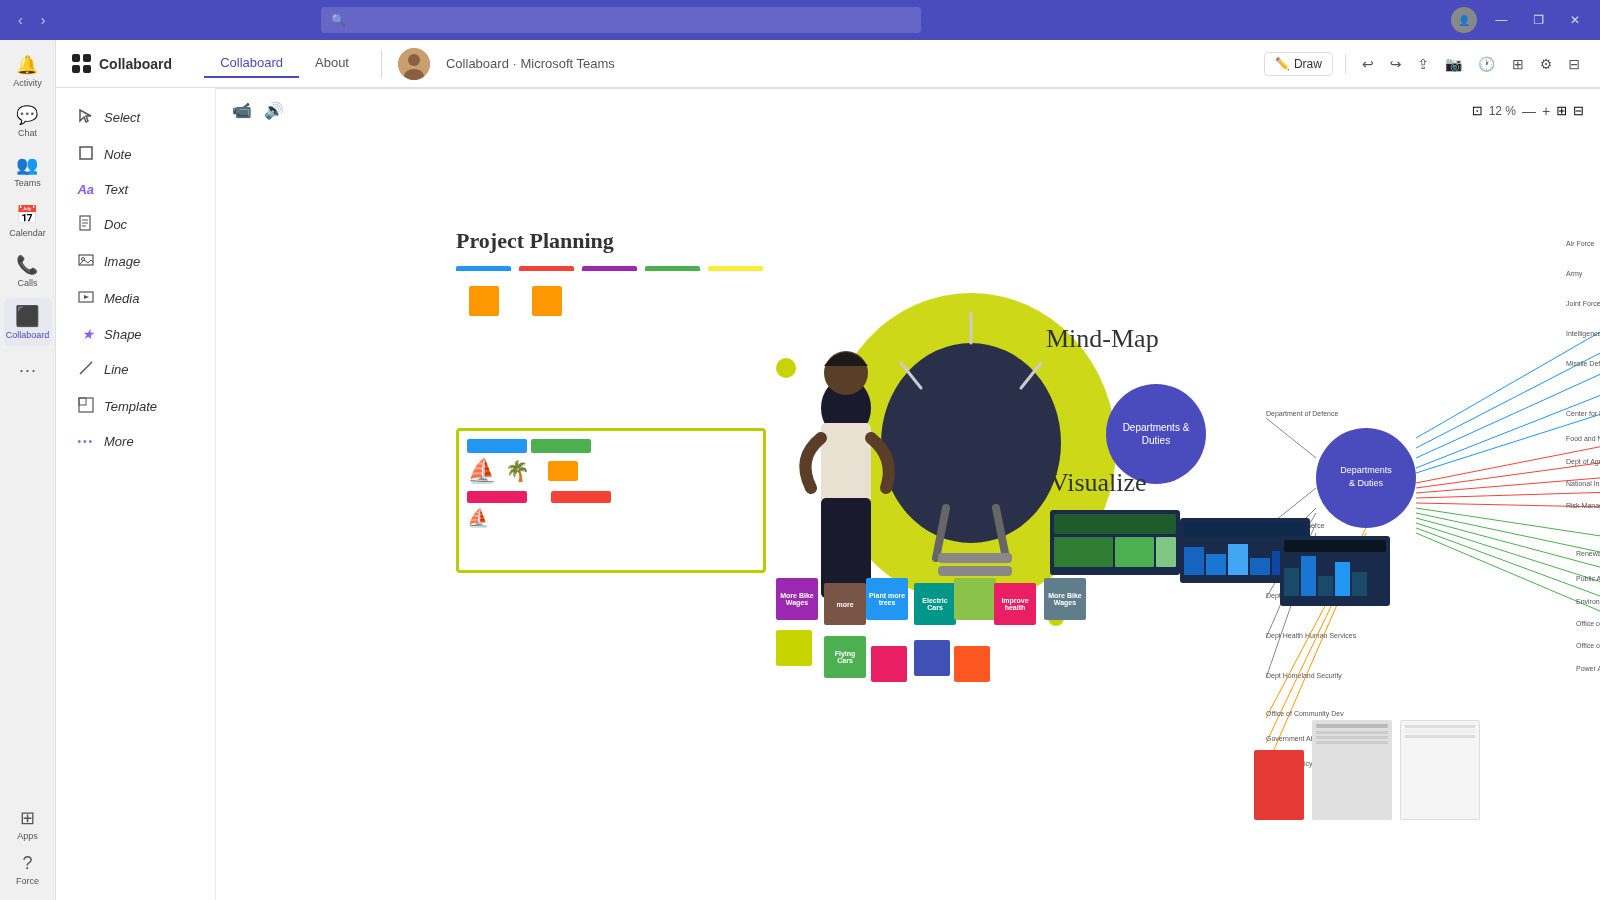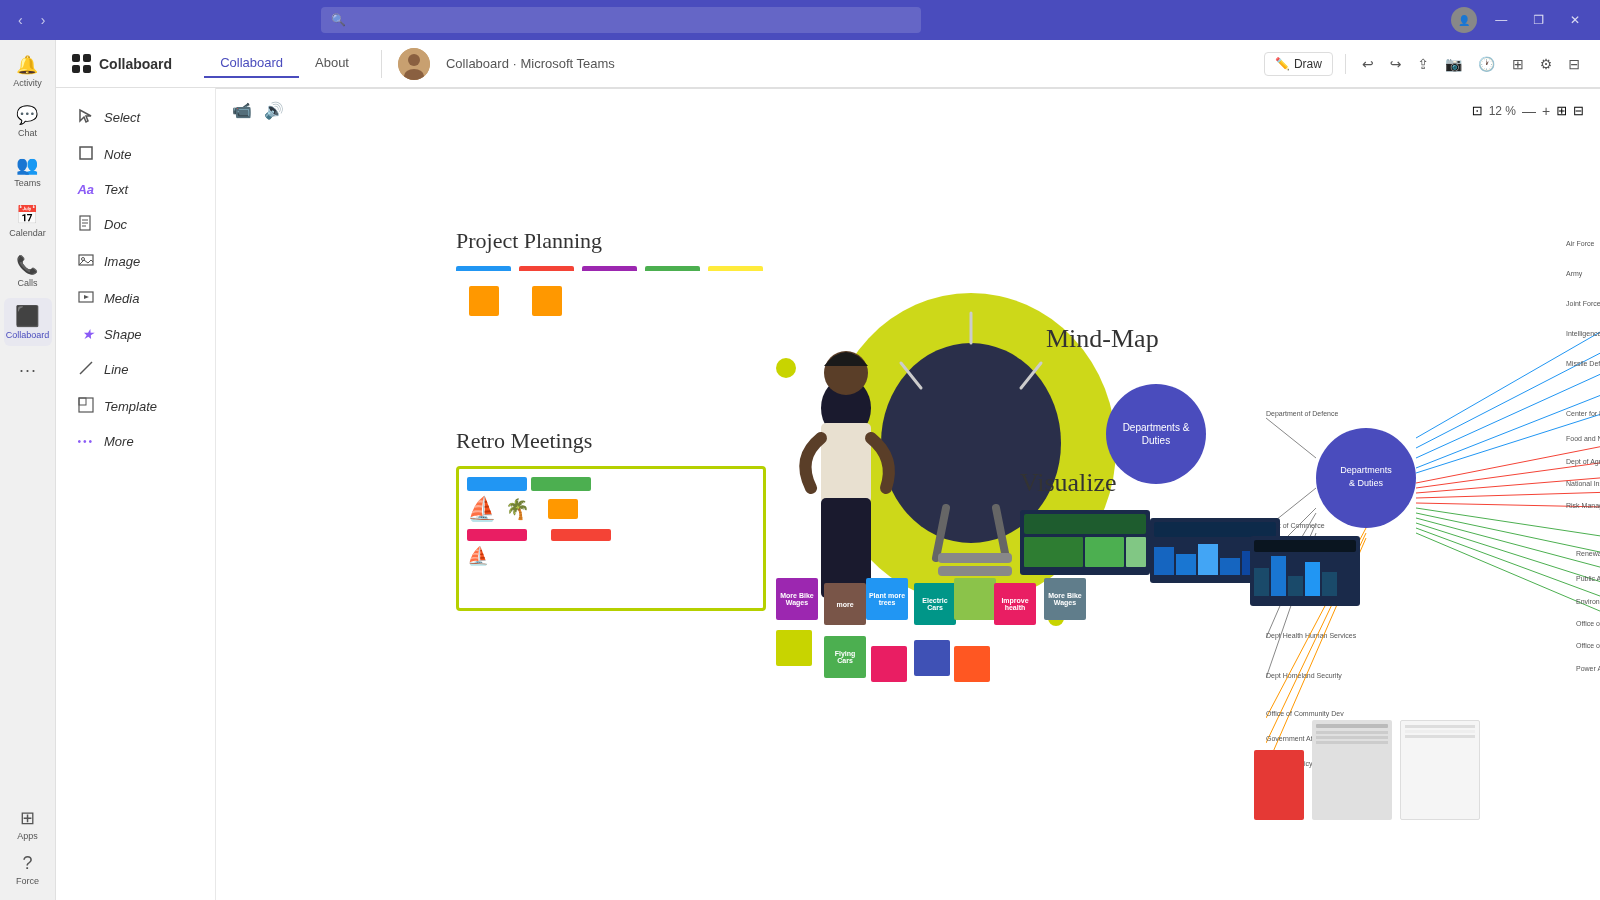--- a/index.html
+++ b/index.html
@@ -138,21 +138,21 @@
     }
 
     
     .project-planning-section {
       position: absolute;
       top: 140px;
       left: 240px;
     }
     .section-title {
       font-size: 22px;
-      font-weight: 400;
+      font-weight: 700;
       color: #333;
       margin-bottom: 12px;
       font-family: Georgia, serif;
     }
     .card-row { display: flex; gap: 8px; }
     .sticky-card {
       width: 55px;
       height: 65px;
       border-radius: 2px;
       border-top: 5px solid;
@@ -181,21 +181,21 @@
     .mind-map-section {
       position: absolute;
       top: 236px;
       left: 830px;
     }
     .mind-map-title { font-size: 26px; font-weight: 400; font-family: Georgia, serif; color: #333; }
 
     .visualize-section {
       position: absolute;
       top: 380px;
-      left: 804px;
+      left: 834px;
     }
     .visualize-title { font-size: 26px; font-weight: 400; font-family: Georgia, serif; color: #333; margin-bottom: 12px; }
 
     .brainstorm-section {
       position: absolute;
       top: 490px;
       left: 560px;
     }
     .brainstorm-title { font-size: 18px; font-weight: 700; letter-spacing: 2px; color: #333; margin-bottom: 10px; text-align: center; }
 
@@ -461,21 +461,20 @@
               <div class="sticky-card" style="border-top-color:#4CAF50;">
                 <div class="sticky-inner" style="background:transparent;"></div>
               </div>
               <div class="sticky-card" style="border-top-color:#FFEB3B;">
                 <div class="sticky-inner" style="background:transparent;"></div>
               </div>
             </div>
           </div>
 
           <div class="retro-section">
-            <div class="section-title">Retro Meetings</div>
             <div class="retro-frame">
 
               <div style="display:flex;gap:4px;margin-bottom:4px;">
                 <div style="background:#2196F3;width:60px;height:14px;border-radius:2px;"></div>
                 <div style="background:#4CAF50;width:60px;height:14px;border-radius:2px;"></div>
               </div>
               <div style="display:flex;gap:8px;align-items:center;">
                 <div style="font-size:24px;">⛵</div>
                 <div style="font-size:20px;">🌴</div>
                 <div style="background:#FF9800;width:30px;height:20px;border-radius:2px;margin-left:10px;"></div>

